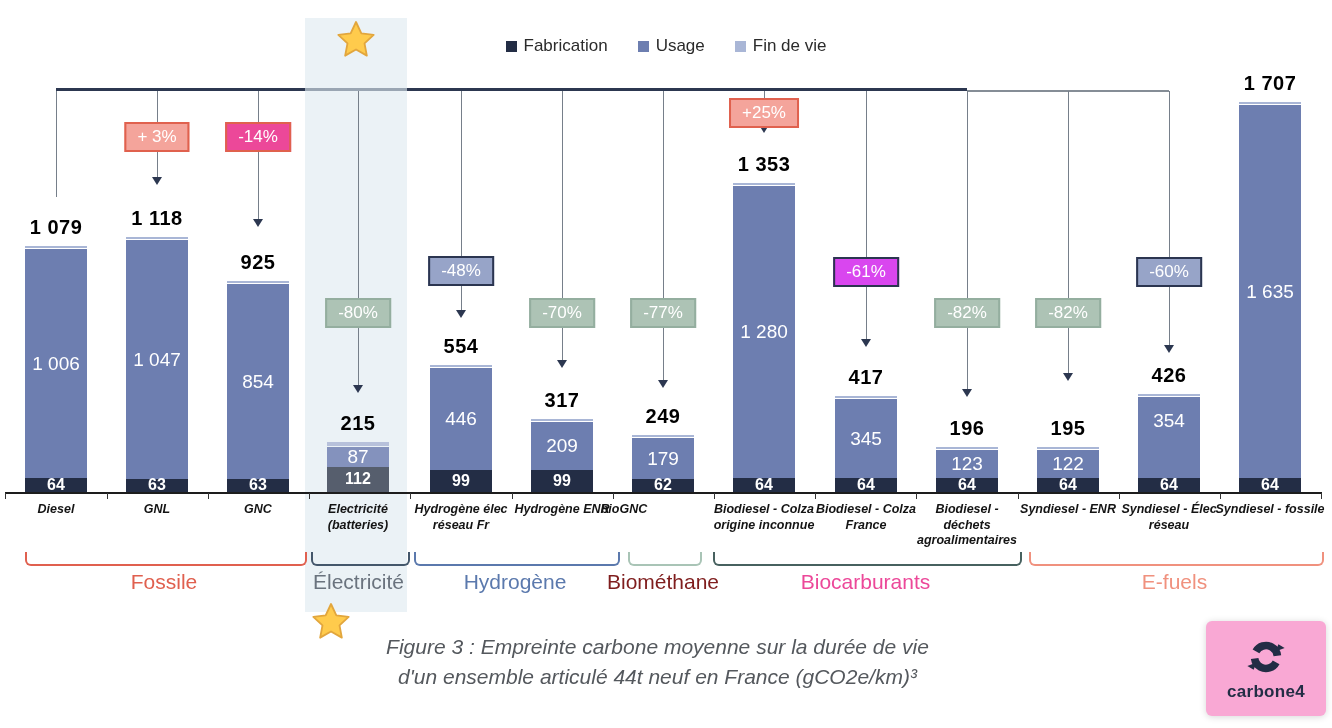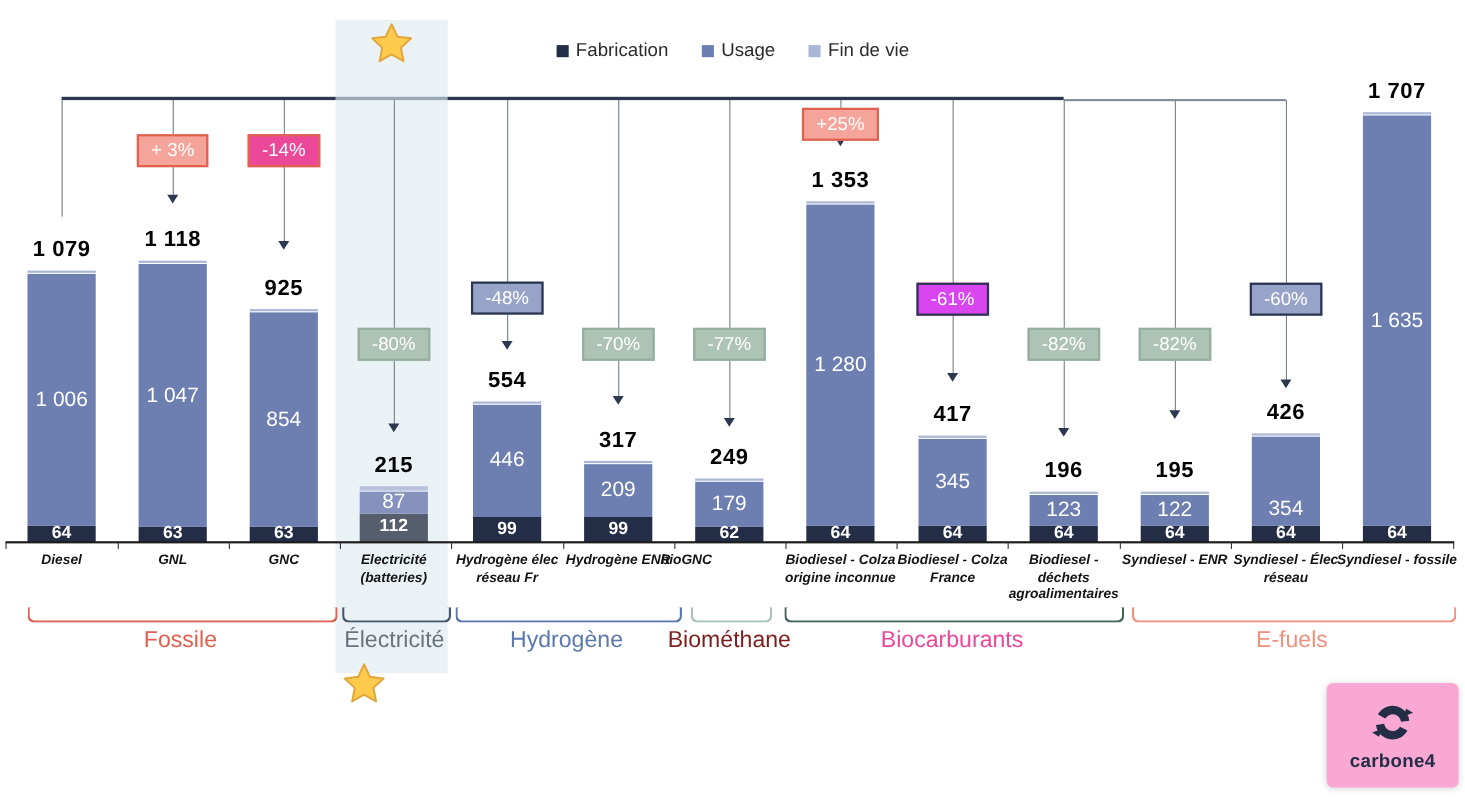--- a/index.html
+++ b/index.html
@@ -172,21 +172,21 @@
       <div class="bar-seg" style="left: 1037px; top: 478px; width: 62px; height: 15px; background: rgb(35, 45, 69);"></div>
       <div class="bar-seg" style="left: 1037px; top: 450px; width: 62px; height: 28px; background: rgb(109, 126, 176);"></div>
       <div class="bar-seg" style="left: 1037px; top: 447px; width: 62px; height: 2px; background: rgb(169, 182, 214);"></div>
       <div class="seg-label" style="left: 1068px; top: 475.5px; font-size: 16px; font-weight: 600;">64</div>
       <div class="seg-label" style="left: 1068px; top: 453px; font-size: 19px;">122</div>
       <div class="total-label" style="left: 1068px; top: 417px;">195</div>
       <div class="bar-seg" style="left: 1138px; top: 478px; width: 62px; height: 15px; background: rgb(35, 45, 69);"></div>
       <div class="bar-seg" style="left: 1138px; top: 397px; width: 62px; height: 81px; background: rgb(109, 126, 176);"></div>
       <div class="bar-seg" style="left: 1138px; top: 394px; width: 62px; height: 2px; background: rgb(169, 182, 214);"></div>
       <div class="seg-label" style="left: 1169px; top: 475.5px; font-size: 16px; font-weight: 600;">64</div>
-      <div class="seg-label" style="left: 1169px; top: 452px; font-size: 19px;">354</div>
+      <div class="seg-label" style="left: 1169px; top: 410px; font-size: 19px;">354</div>
       <div class="total-label" style="left: 1169px; top: 364px;">426</div>
       <div class="bar-seg" style="left: 1239px; top: 478px; width: 62px; height: 15px; background: rgb(35, 45, 69);"></div>
       <div class="bar-seg" style="left: 1239px; top: 105px; width: 62px; height: 373px; background: rgb(109, 126, 176);"></div>
       <div class="bar-seg" style="left: 1239px; top: 102px; width: 62px; height: 2px; background: rgb(169, 182, 214);"></div>
       <div class="seg-label" style="left: 1270px; top: 475.5px; font-size: 16px; font-weight: 600;">64</div>
       <div class="seg-label" style="left: 1270px; top: 280.5px; font-size: 19px;">1 635</div>
       <div class="total-label" style="left: 1270px; top: 72px;">1 707</div>
     </div>
   <div id="axis-layer">
       <div class="axis" style="left: 5px; top: 492px; width: 1317px; height: 1.5px;"></div>
@@ -228,20 +228,24 @@
       <div class="bracket" style="left: 414px; top: 552px; width: 202px; border-color: rgb(91, 121, 173);"></div>
       <div class="group-label" style="left: 515px; top: 570px; color: rgb(91, 121, 173);">Hydrogène</div>
       <div class="bracket" style="left: 628px; top: 552px; width: 70px; border-color: rgb(169, 196, 182);"></div>
       <div class="group-label" style="left: 663px; top: 570px; color: #7f1d1d;">Biométhane</div>
       <div class="bracket" style="left: 713px; top: 552px; width: 305px; border-color: rgb(71, 97, 95);"></div>
       <div class="group-label" style="left: 865.5px; top: 570px; color: #ec4899;">Biocarburants</div>
       <div class="bracket" style="left: 1029px; top: 552px; width: 291px; border-color: rgb(240, 145, 126);"></div>
       <div class="group-label" style="left: 1174.5px; top: 570px; color: rgb(240, 145, 126);">E-fuels</div>
     </div>
 
+  <div class="caption">
+    <div>Figure 3 : Empreinte carbone moyenne sur la durée de vie</div>
+    <div>d'un ensemble articulé 44t neuf en France (gCO2e/km)³</div>
+  </div>
 
   <div class="logo-card">
     <svg width="42" height="42" viewBox="0 0 44 44">
       <circle cx="22" cy="22" r="12" fill="none" stroke="#232d45" stroke-width="8" stroke-dasharray="30 7.7" transform="rotate(28 22 22)"></circle>
       <polygon points="33,7 40,10 31,15" fill="#232d45" transform="rotate(8 22 22)"></polygon>
       <polygon points="11,37 4,34 13,29" fill="#232d45" transform="rotate(8 22 22)"></polygon>
     </svg>
     <div class="logo-text">carbone4</div>
   </div>
 

